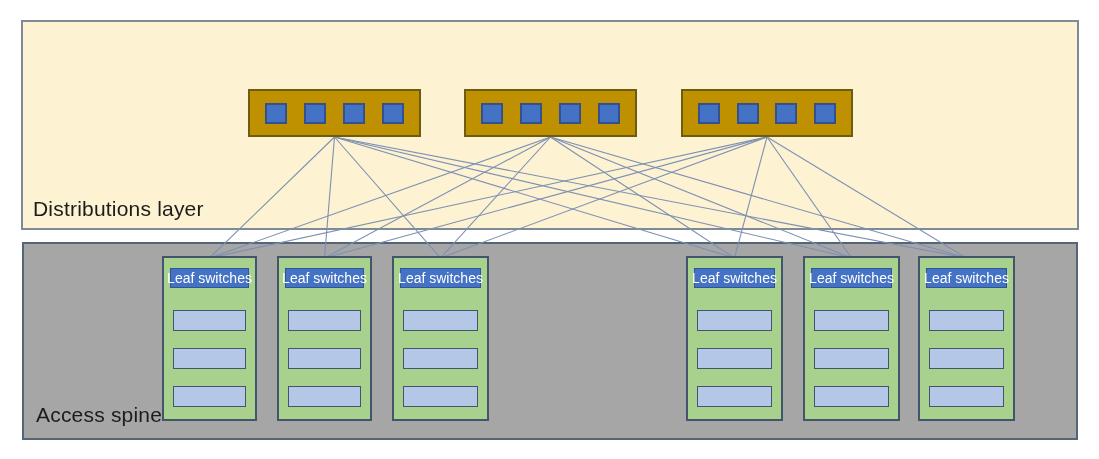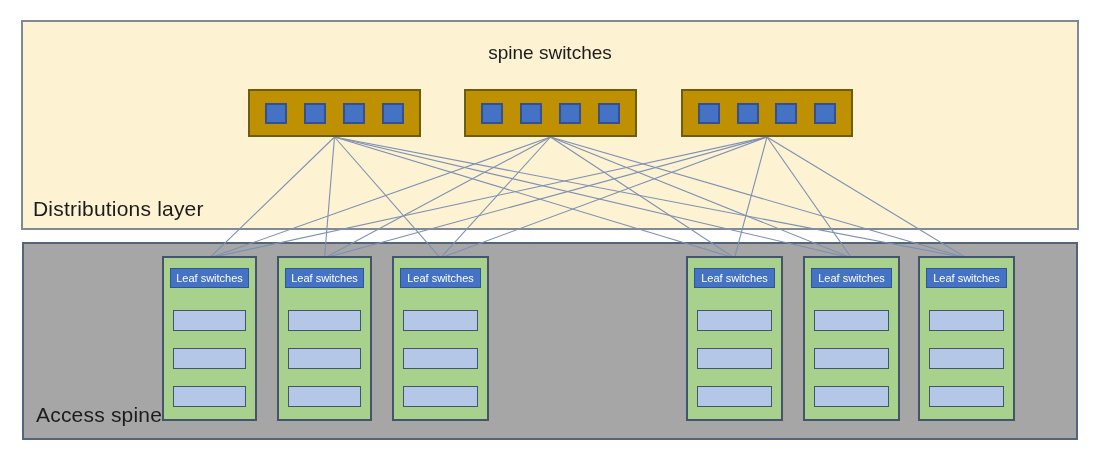--- a/index.html
+++ b/index.html
@@ -70,21 +70,21 @@
 
   .leaf{
     position:absolute;
     background:var(--leaf-fill);
     border:2px solid var(--leaf-border);
   }
   .leaf-header{
     margin:10px 6px 0 6px;height:20px;
     background:var(--leaf-header-fill);
     border:1px solid var(--leaf-header-border);
-    color:#ffffff;font-size:11px;
+    color:#ffffff;font-size:14px;
     display:flex;align-items:center;justify-content:center;
     white-space:nowrap;
   }
   .leaf-slot{
     width:calc(100% - 18px);height:21px;
     margin:17px auto 0 auto;
     background:var(--slot-fill);
     border:1.5px solid var(--slot-border);
   }
   .leaf-slot.first{margin-top:22px;}
@@ -116,21 +116,20 @@
       <line x1="550.5" y1="137" x2="851.5" y2="258"></line>
       <line x1="550.5" y1="137" x2="966.5" y2="258"></line>
       <line x1="767" y1="137" x2="209.5" y2="258"></line>
       <line x1="767" y1="137" x2="324.5" y2="258"></line>
       <line x1="767" y1="137" x2="440.5" y2="258"></line>
       <line x1="767" y1="137" x2="734.5" y2="258"></line>
       <line x1="767" y1="137" x2="851.5" y2="258"></line>
       <line x1="767" y1="137" x2="966.5" y2="258"></line>
     </svg>
 
-  <div class="diagram-title">spine switches</div>
 
   <div id="spines">
       <div class="spine" style="left: 248px; top: 89px; width: 173px; height: 48px;">
         <div class="port"></div>
         <div class="port"></div>
         <div class="port"></div>
         <div class="port"></div>
       </div>
       <div class="spine" style="left: 464px; top: 89px; width: 173px; height: 48px;">
         <div class="port"></div>

